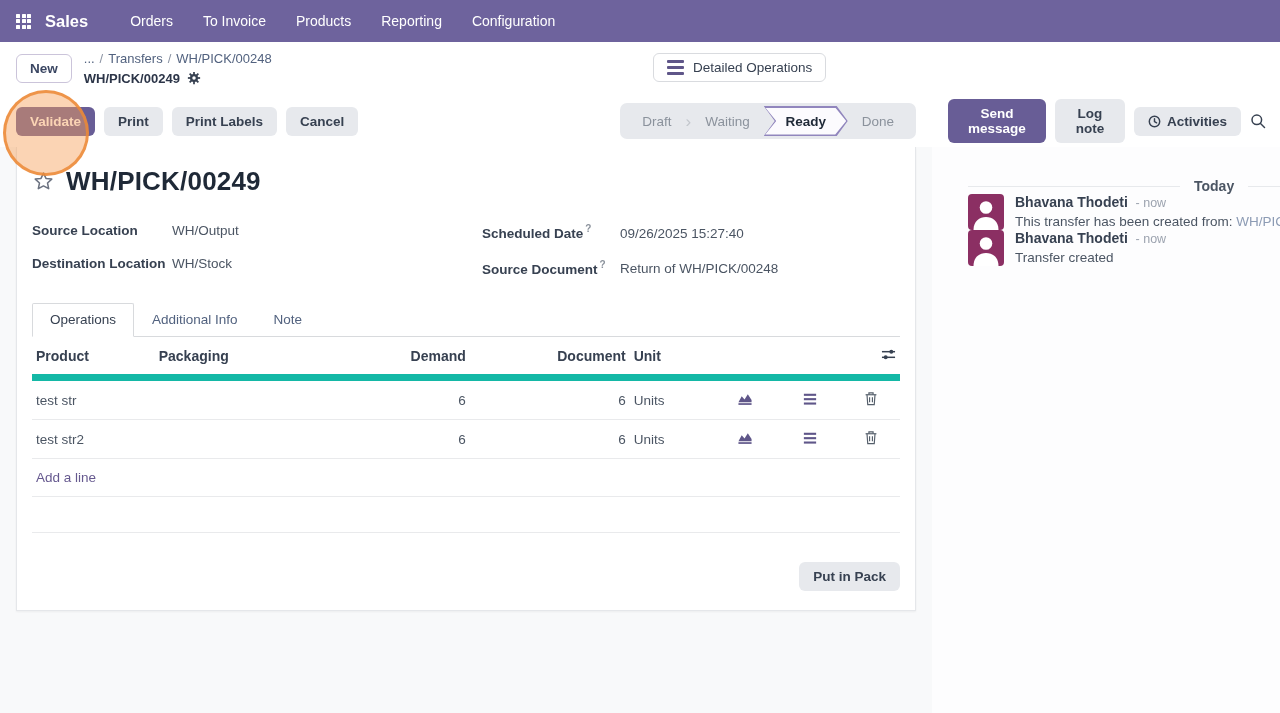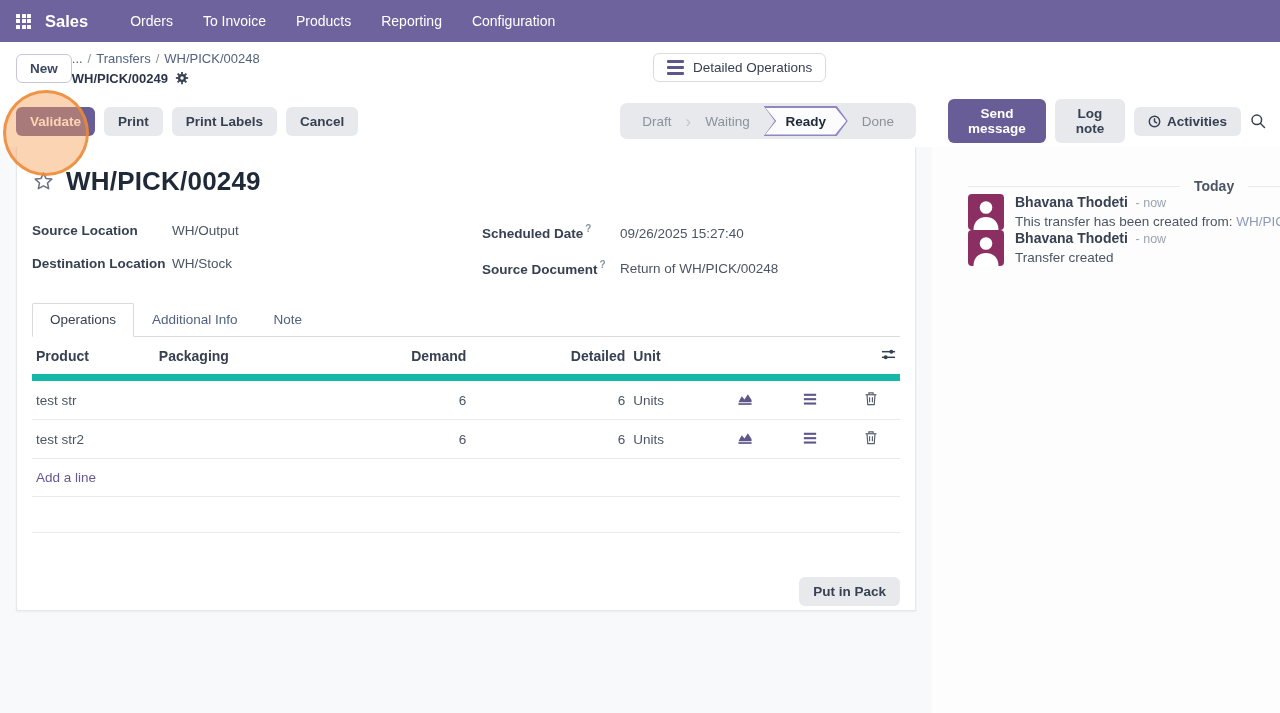--- a/index.html
+++ b/index.html
@@ -11,21 +11,21 @@
   .apps-grid { width:15px; height:15px; display:grid; grid-template-columns:repeat(3,1fr); gap:1.5px; margin-right:6px; cursor:pointer; }
   .apps-grid span { background:#fff; border-radius:0.5px; }
   .brand { color:#fff; font-size:16.5px; font-weight:bold; margin-right:22px; }
   .nav-menu { display:flex; gap:6px; }
   .nav-item { color:#fff; font-size:14px; padding:6px 12px; border-radius:4px; cursor:pointer; }
 
   
   .cp-row1 { background:#fff; height:53px; display:flex; align-items:center; padding:0 16px; position:relative; }
   .btn-new { background:#fff; border:1px solid #cbc4da; color:#3b4763; font-weight:bold; font-size:13.5px;
     padding:6px 13px; border-radius:6px; cursor:pointer; }
-  .crumbs { line-height:1.5; }
+  .crumbs { margin-left:12px; line-height:1.5; }
   .crumb-line1 { font-size:13px; color:#52627f; }
   .crumb-line1 a { color:#52627f; text-decoration:none; cursor:pointer; }
   .crumb-sep { color:#8b93a3; margin:0 5px; }
   .crumb-line2 { font-size:13px; color:#2c3548; font-weight:bold; display:flex; align-items:center; gap:7px; }
   .gear-icon { cursor:pointer; display:inline-flex; }
   .btn-detailed { position:absolute; left:653px; top:11px; background:#fff; border:1px solid #d9dbdf; border-radius:6px;
     padding:6px 13px; display:flex; align-items:center; gap:9px; color:#374151; font-size:13.5px; cursor:pointer; }
   .hamburger { display:flex; flex-direction:column; gap:3px; }
   .hamburger span { width:17px; height:3px; background:#5f5689; border-radius:1px; }
 
@@ -73,21 +73,21 @@
   .tab.active { background:#fff; border-color:#d8dadd #d8dadd #fff; border-radius:2px 2px 0 0; color:#374151; margin-bottom:-1px; }
 
   
   table { width:100%; border-collapse:collapse; }
   th { text-align:left; font-size:14px; color:#374151; padding:10px 4px 9px 4px; border-bottom:7px solid #14b8a6; }
   th.num, td.num { text-align:right; }
   td { padding:10px 4px; border-bottom:1px solid #e9eaec; color:#4b5563; font-size:13.5px; }
   td.icon-cell { text-align:center; cursor:pointer; }
   .add-line { color:#66598f; padding:11px 4px; border-bottom:1px solid #e9eaec; cursor:pointer; width:100%; }
   .empty-row { height:36px; border-bottom:1px solid #e9eaec; }
-  .pack-row { position:absolute; right:15px; bottom:4px; }
+  .pack-row { position:absolute; right:15px; bottom:19px; }
 
   
   .chatter { flex:1; background:#fdfdfe; padding-left:36px; overflow:hidden; }
   .date-divider { display:flex; align-items:center; margin-top:31px; gap:14px; }
   .date-divider .line { height:1px; background:#e7e9ec; }
   .dl1 { width:212px; } .dl2 { flex:1; }
   .date-label { color:#4b5563; font-weight:bold; font-size:14px; }
   .message { display:flex; gap:11px; }
   .avatar { width:36px; height:36px; flex:0 0 36px; cursor:pointer; }
   .msg-head { white-space:nowrap; }
@@ -243,21 +243,21 @@
             <col style="width:88px">
             <col style="width:66px">
             <col style="width:70px">
             <col style="width:60px">
         </colgroup>
         <thead>
           <tr>
             <th>Product</th>
             <th>Packaging</th>
             <th class="num">Demand</th>
-            <th class="num">Detailed</th>
+            <th class="num">Document</th>
             <th>Unit</th>
             <th></th>
               <th></th>
             <th style="text-align:right;">
               <span style="cursor:pointer;display:inline-flex;">
                 <svg width="15" height="15" viewBox="0 0 16 16">
                   <line x1="1" y1="5" x2="15" y2="5" stroke="#374151" stroke-width="1.6"></line>
                   <circle cx="11" cy="5" r="2.1" fill="#374151"></circle>
                   <line x1="1" y1="11" x2="15" y2="11" stroke="#374151" stroke-width="1.6"></line>
                   <circle cx="5" cy="11" r="2.1" fill="#374151"></circle>

